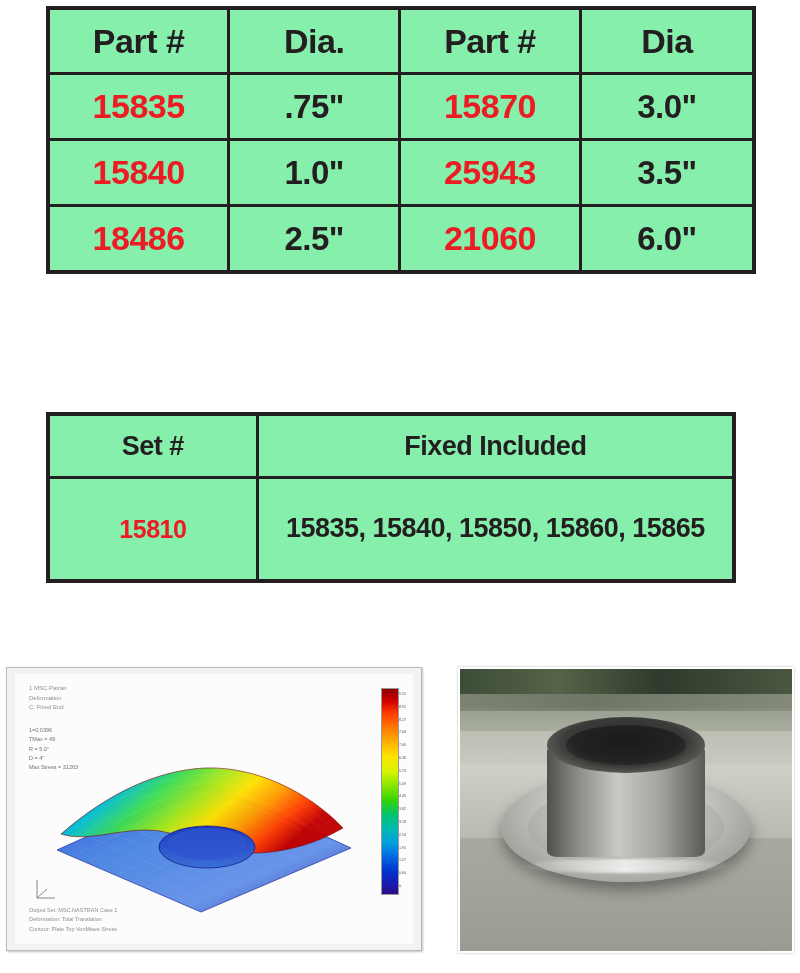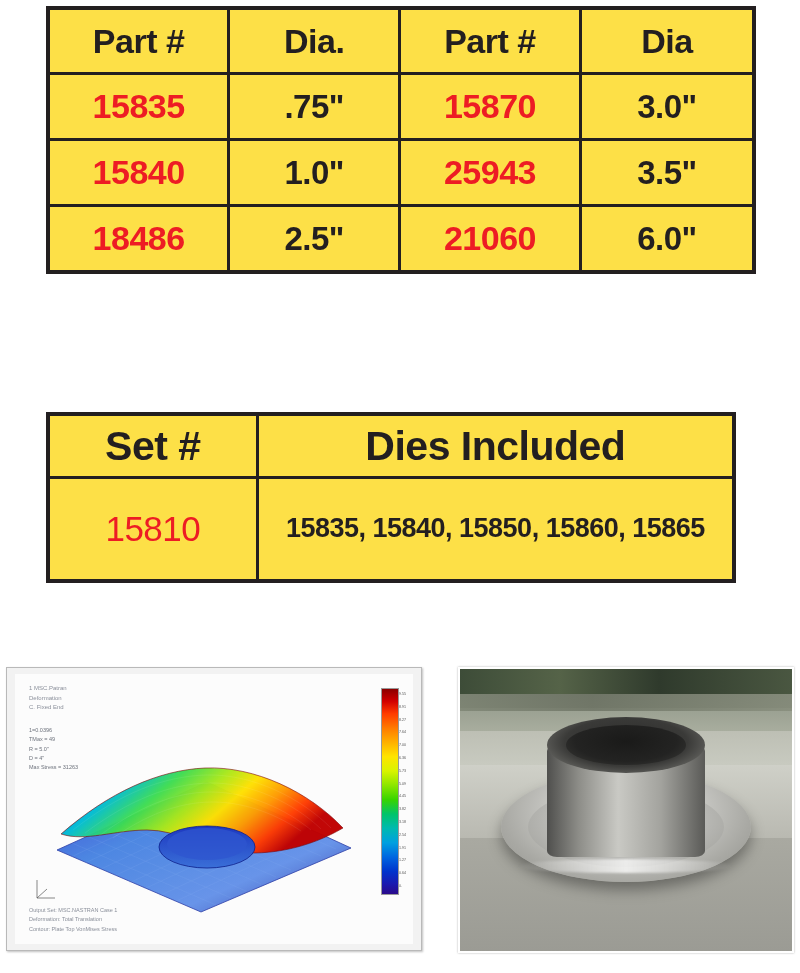--- a/index.html
+++ b/index.html
@@ -25,21 +25,21 @@
   .parts-table-wrap {
     position: absolute;
     left: 46px;
     top: 6px;
     width: 710px;
   }
   table.grid {
     border-collapse: collapse;
     width: 100%;
     table-layout: fixed;
-    background: #fde047;
+    background: #86efac;
   }
   table.grid td, table.grid th {
     border: 3px solid #231f20;
     text-align: center;
     vertical-align: middle;
     padding: 0;
   }
   .parts-table-wrap table.grid {
     border: 4px solid #231f20;
   }
@@ -74,28 +74,28 @@
     position: absolute;
     left: 46px;
     top: 412px;
     width: 690px;
   }
   .sets-table-wrap table.grid {
     border: 4px solid #231f20;
   }
   .set-hdr {
     font-weight: bold;
-    font-size: 41px;
+    font-size: 27px;
     color: #231f20;
     height: 60px;
     letter-spacing: -0.5px;
   }
   .set-no {
-    font-weight: normal;
-    font-size: 35px;
+    font-weight: bold;
+    font-size: 25px;
     color: #ed1c24;
     letter-spacing: -0.5px;
   }
   .set-dies {
     font-weight: bold;
     font-size: 27px;
     color: #231f20;
     line-height: 1.15;
     letter-spacing: -0.5px;
     padding: 6px 4px;
@@ -332,21 +332,21 @@
 
   <div class="sets-table-wrap">
     <table class="grid">
       <colgroup>
         <col class="col-set">
           <col class="col-dies">
       </colgroup>
       <tbody>
         <tr>
           <td class="set-hdr">Set #</td>
-          <td class="set-hdr">Dies Included</td>
+          <td class="set-hdr">Fixed Included</td>
         </tr>
         <tr>
           <td class="set-no" style="height:100px;">15810</td>
           <td class="set-dies">15835, 15840, 15850, 15860, 15865</td>
         </tr>
       </tbody>
     </table>
   </div>
 
   <div class="fea-panel">

